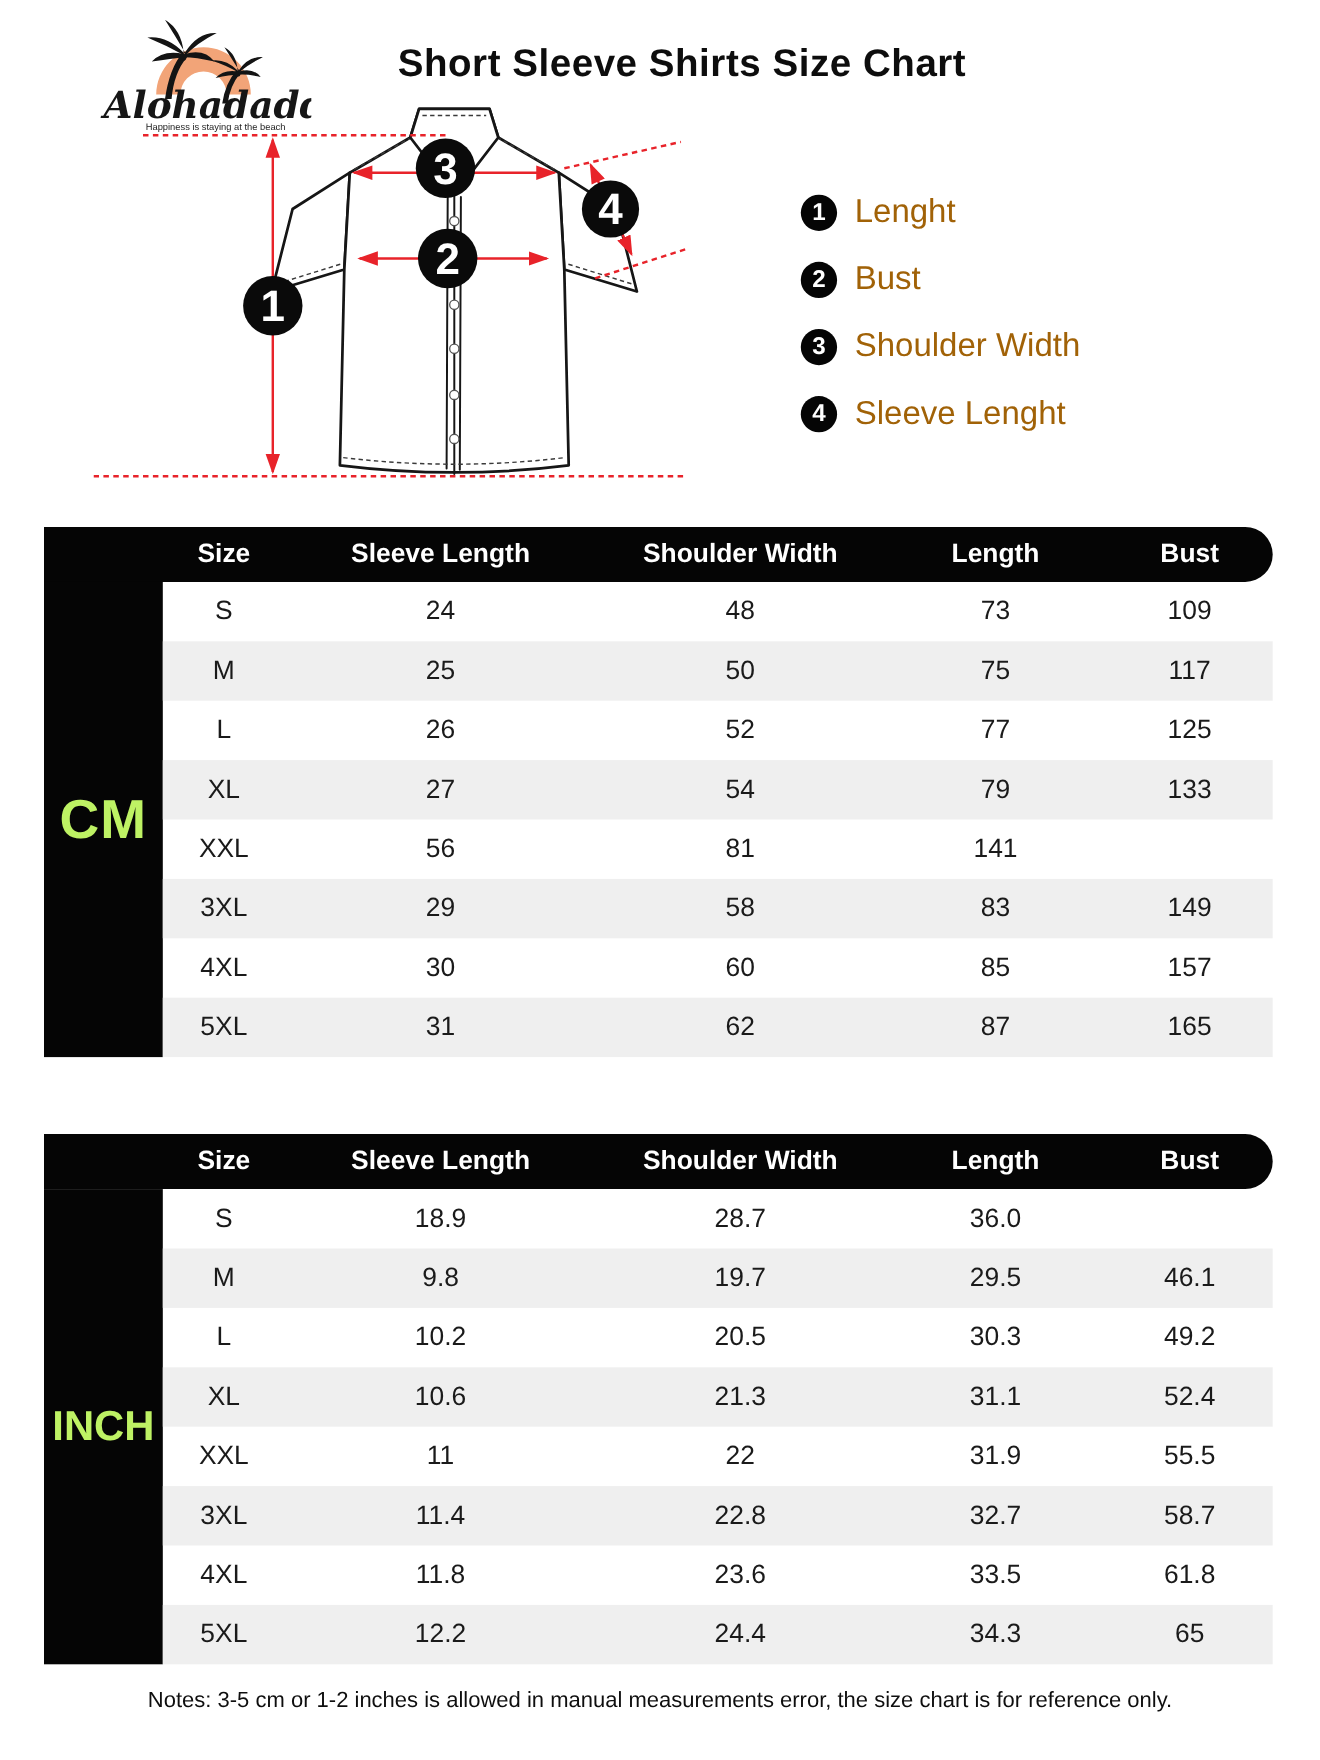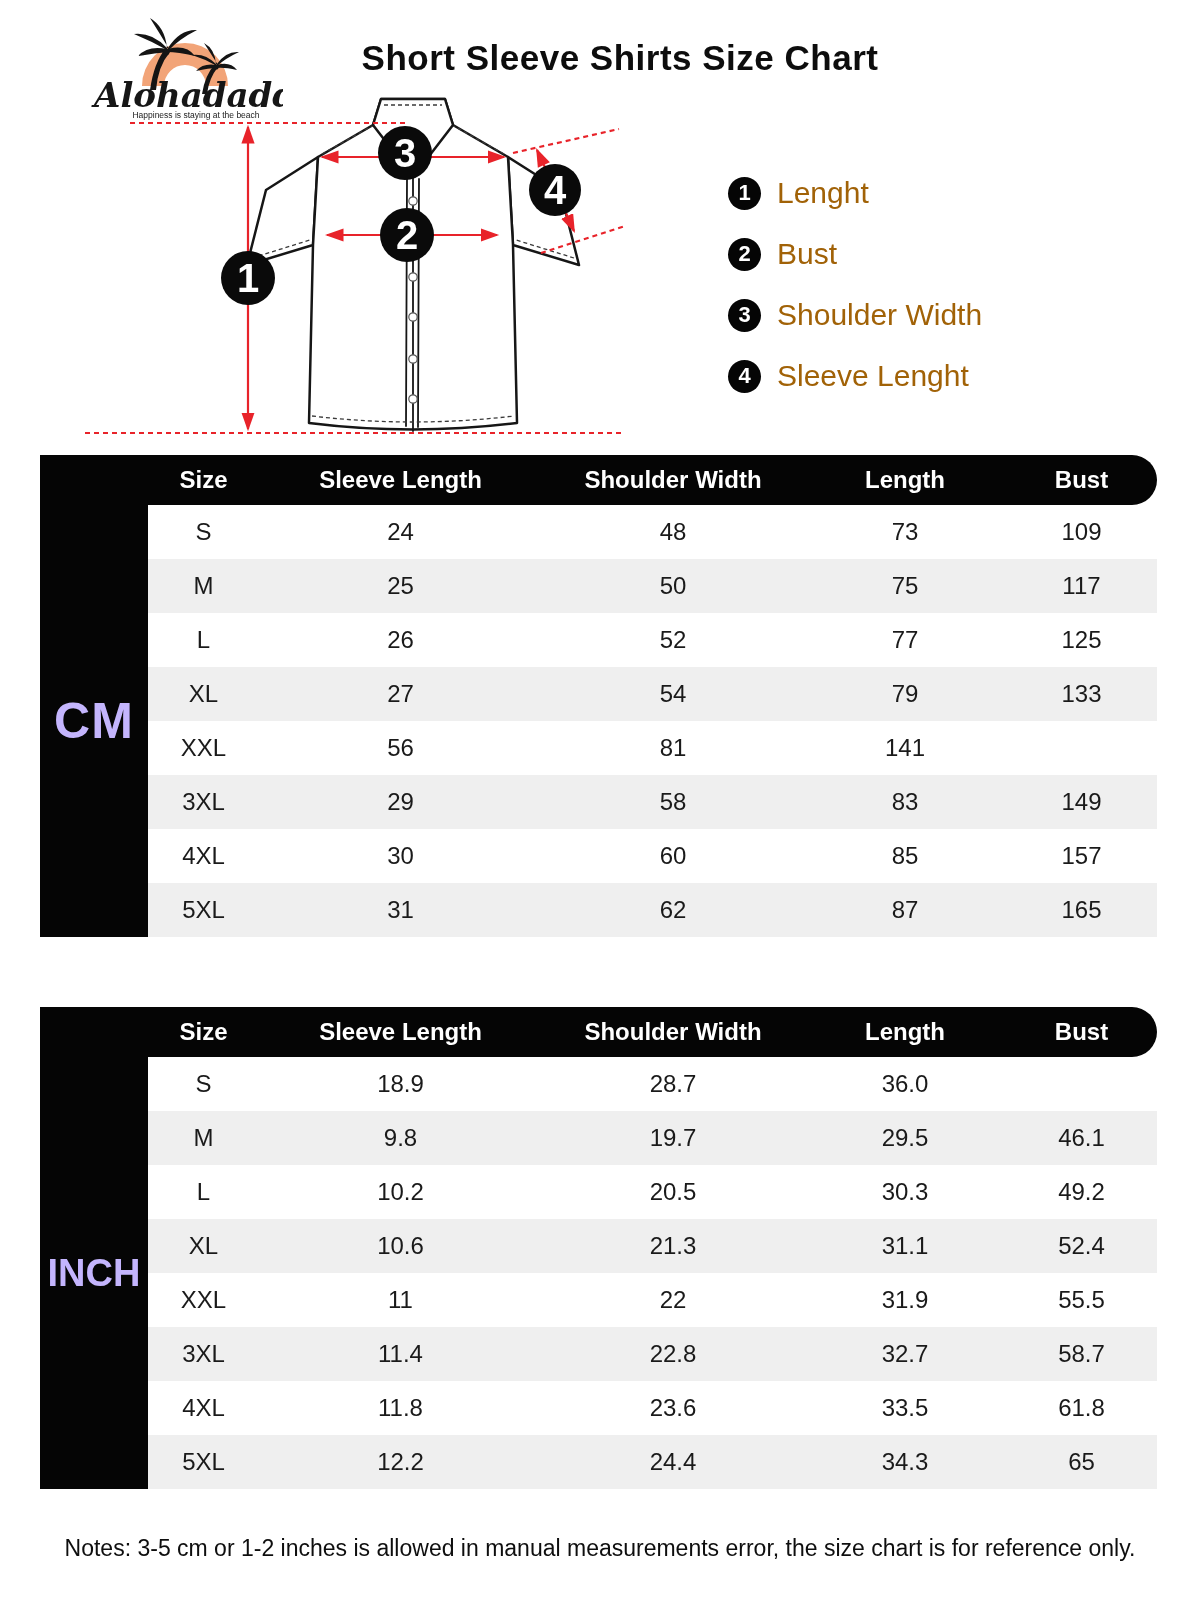--- a/index.html
+++ b/index.html
@@ -24,51 +24,51 @@
   .legend { position:absolute; left:728px; top:176px; }
   .legend-item { display:flex; align-items:center; height:34px; margin-bottom:27px; }
   .legend-num {
     width:33px; height:33px; border-radius:50%; background:#050505; color:#fff;
     font-weight:bold; font-size:22px; display:flex; align-items:center; justify-content:center;
     flex:0 0 33px;
   }
   .legend-label { font-size:30px; color:#a16207; margin-left:16px; white-space:nowrap; }
 
   
-  .size-table { position:absolute; left:40px; width:1117px; }
+  .size-table { position:absolute; left:40px; width:1117px;margin-top:24px; }
   #cm-table   { top:455px; }
   #inch-table { top:1007px; }
 
   .tbl-header {
     height:50px; background:#050505; border-radius:0 27px 27px 0;
     display:grid; grid-template-columns:108px 111px 283px 262px 202px 151px;
     align-items:center;
   }
   .tbl-header .hcell {
     color:#fff; font-weight:bold; font-size:24px; text-align:center; white-space:nowrap;
   }
   .tbl-body { display:flex; }
   .unit-cell {
-    width:108px; background:#050505; color:#c4b5fd; font-weight:bold;
+    width:108px; background:#050505; color:#bef264; font-weight:bold;
     display:flex; align-items:center; justify-content:center;
   }
   #cm-table .unit-cell { font-size:50px; letter-spacing:1px; }
   #inch-table .unit-cell { font-size:38px; }
   .rows { flex:1; }
   .row {
     height:54px; display:grid; grid-template-columns:111px 283px 262px 202px 151px;
     align-items:center;
   }
   .row.alt { background:#efefef; }
   .row .cell { text-align:center; font-size:24px; color:#1a1a1a; }
 
   
   .notes {
     position:absolute; top:1535px; left:0; width:100%;
-    text-align:center; font-size:23px; color:#0e0e0e;
+    text-align:center; font-size:20px; color:#0e0e0e;
   }
 </style>
 </head>
 <body>
 
 <svg class="logo" viewBox="0 0 195 112">
   <path d="M54,78 A43,43 0 0 1 140,78 L118,78 A21,21 0 0 0 76,78 Z" fill="#f2a478"></path>
   <g fill="#141414" stroke="none">
     <path d="M62,82 Q66,54 78,40 L82,44 Q70,58 68,82 Z"></path>
     <path d="M79,40 Q64,24 46,26 Q63,33 79,42 Z"></path>

